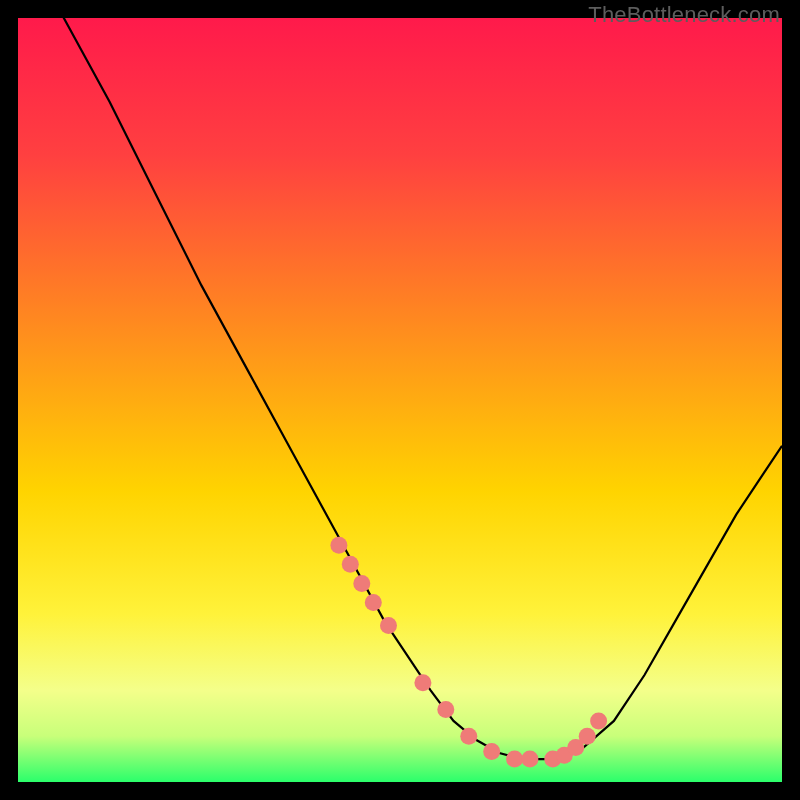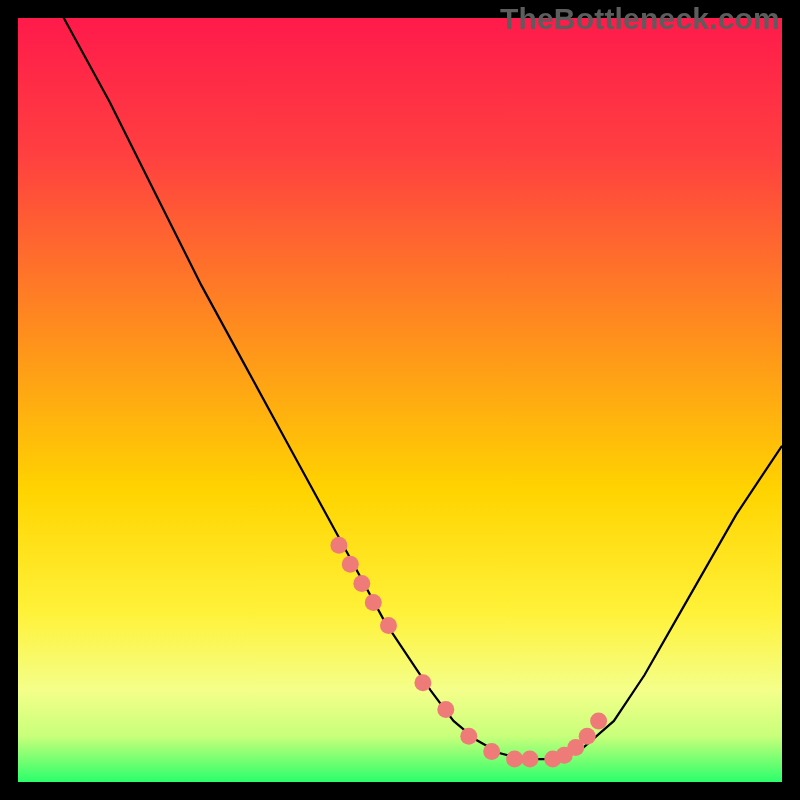--- a/index.html
+++ b/index.html
@@ -23,22 +23,22 @@
     left: 0;
     top: 0;
     width: 764px;
     height: 764px;
   }
   .watermark {
     position: absolute;
     top: 2px;
     right: 20px;
     font-family: Arial, Helvetica, sans-serif;
-    font-size: 30px;
-    font-weight: 700;
+    font-size: 22px;
+    font-weight: 400;
     color: #5d5d5d;
     letter-spacing: 0.2px;
   }
 </style>
 </head>
 <body>
 
 <div class="frame">
   <svg class="plot" viewBox="0 0 764 764" preserveAspectRatio="none">
     <defs>

